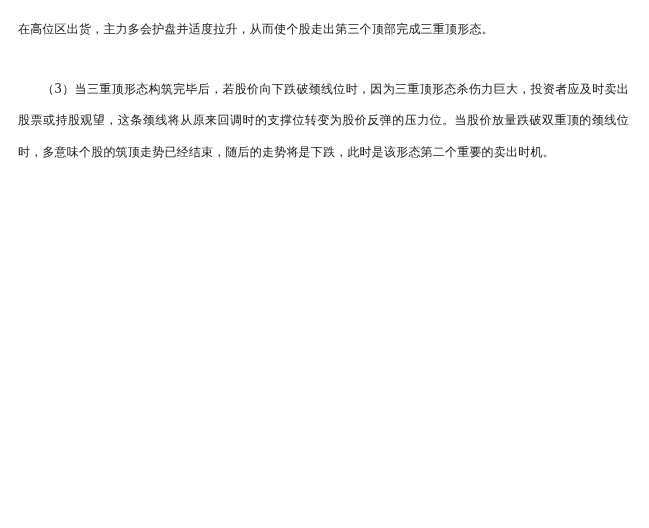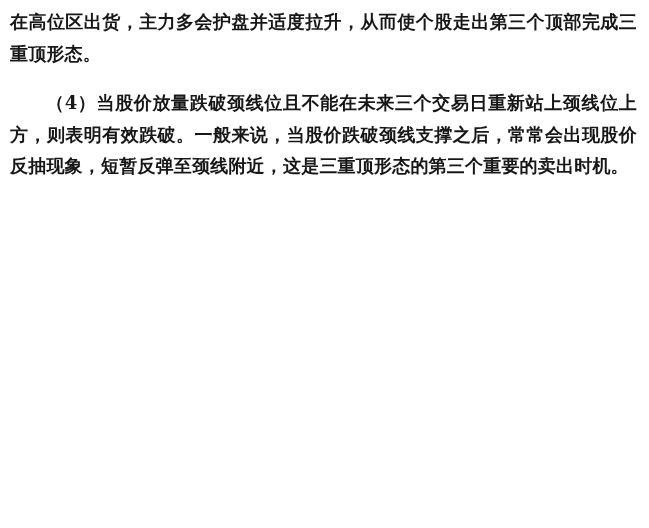--- a/index.html
+++ b/index.html
@@ -15,28 +15,28 @@
     overflow: hidden;
   }
   #page {
     width: 649px;
     height: 528px;
     box-sizing: border-box;
     padding: 6px 12px 0 10px;
     position: relative;
   }
   .para {
-    font-size: 18px;
+    font-size: 12px;
     line-height: 31.6px;
     text-align: justify;
     text-justify: inter-ideograph;
     letter-spacing: 0.2px;
-    margin: 0;
+    margin: 8px;
     color: #171717;
-    font-weight: 700;
+    font-weight: 400;
     text-indent: 0;
   }
   .para.indent {
     text-indent: 2em;
   }
   .spacer-sm {
     height: 6px;
   }
 </style>
 </head>
@@ -44,21 +44,21 @@
 
 <div id="page">
 
   <p class="para">在高位区出货，主力多会护盘并适度拉升，从而使个股走出第三个顶部完成三重顶形态。</p>
 
   <div class="spacer-sm"></div>
 
 
   <div class="spacer-sm"></div>
 
+  <p class="para indent">（3）当三重顶形态构筑完毕后，若股价向下跌破颈线位时，因为三重顶形态杀伤力巨大，投资者应及时卖出股票或持股观望，这条颈线将从原来回调时的支撑位转变为股价反弹的压力位。当股价放量跌破双重顶的颈线位时，多意味个股的筑顶走势已经结束，随后的走势将是下跌，此时是该形态第二个重要的卖出时机。</p>
 
   <div class="spacer-sm"></div>
 
-  <p class="para indent">（4）当股价放量跌破颈线位且不能在未来三个交易日重新站上颈线位上方，则表明有效跌破。一般来说，当股价跌破颈线支撑之后，常常会出现股价反抽现象，短暂反弹至颈线附近，这是三重顶形态的第三个重要的卖出时机。</p>
 
   <div class="spacer-sm"></div>
 
 
 </div>
 
 </body></html>

